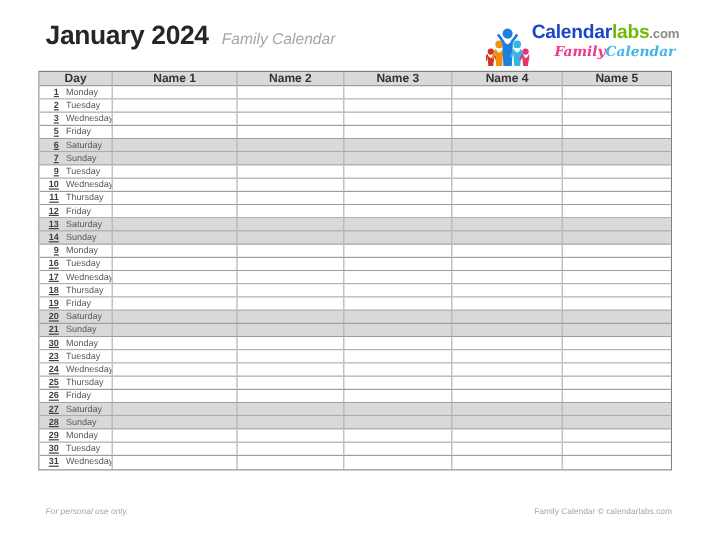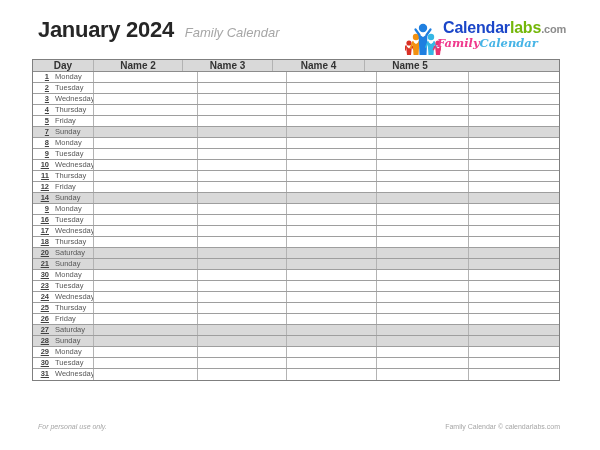--- a/index.html
+++ b/index.html
@@ -33,21 +33,21 @@
   .logo-text { display:flex; flex-direction:column; }
   .brand-line { font-size:16px; font-weight:bold; line-height:16px; letter-spacing:-0.2px; }
   .brand-calendar { color:#1b46c8; }
   .brand-labs { color:#74b709; }
   .brand-tld { font-size:11px; color:#8c8c8c; }
   .tagline-line {
     font-family:"DejaVu Serif", serif;
     font-style:italic; font-weight:bold;
     font-size:11.5px; line-height:13px; margin-left:-6px;
   }
-  .tagline-family { color:#f0388c; }
+  .tagline-family { color:#f0388c;margin-left:25px; }
   .tagline-calendar { color:#46b4e6; }
 
   
   .calendar-table {
     position:absolute; left:32px; top:59px; width:528px;
     border:1px solid #7f7f7f;
   }
   .thead-row { display:flex; height:12px; background:#d9d9d9; border-bottom:1px solid #8c8c8c; }
   .thead-row .cell {
     font-size:10px; font-weight:bold; color:#333333;
@@ -113,20 +113,21 @@
   </svg>
   <div class="logo-text">
     <div class="brand-line"><span class="brand-calendar">Calendar</span><span class="brand-labs">labs</span><span class="brand-tld">.com</span></div>
     <div class="tagline-line"><span class="tagline-family">Family</span><span class="tagline-calendar">Calendar</span></div>
   </div>
 </div>
 
 <div class="calendar-table">
   <div class="thead-row">
       <div class="cell col-0">Day</div>
+      <div class="cell col-1">Name 1</div>
       <div class="cell col-2">Name 2</div>
       <div class="cell col-3">Name 3</div>
       <div class="cell col-4">Name 4</div>
       <div class="cell col-5">Name 5</div>
     </div>
   <div>
       <div class="row">
         <div class="cell col-0 day-cell"><span class="date-num">1</span><span class="day-name">Monday</span></div>
         <div class="cell col-1"></div>
         <div class="cell col-2"></div>
@@ -144,52 +145,44 @@
       </div>
       <div class="row">
         <div class="cell col-0 day-cell"><span class="date-num">3</span><span class="day-name">Wednesday</span></div>
         <div class="cell col-1"></div>
         <div class="cell col-2"></div>
         <div class="cell col-3"></div>
         <div class="cell col-4"></div>
         <div class="cell col-5"></div>
       </div>
       <div class="row">
-        <div class="cell col-0 day-cell"><span class="date-num">4</span><span class="day-name">Thursday</span></div>
-        <div class="cell col-1"></div>
-        <div class="cell col-2"></div>
-        <div class="cell col-3"></div>
-        <div class="cell col-4"></div>
-        <div class="cell col-5"></div>
-      </div>
-      <div class="row">
         <div class="cell col-0 day-cell"><span class="date-num">5</span><span class="day-name">Friday</span></div>
         <div class="cell col-1"></div>
         <div class="cell col-2"></div>
         <div class="cell col-3"></div>
         <div class="cell col-4"></div>
         <div class="cell col-5"></div>
       </div>
       <div class="row weekend">
+        <div class="cell col-0 day-cell"><span class="date-num">6</span><span class="day-name">Saturday</span></div>
+        <div class="cell col-1"></div>
+        <div class="cell col-2"></div>
+        <div class="cell col-3"></div>
+        <div class="cell col-4"></div>
+        <div class="cell col-5"></div>
+      </div>
+      <div class="row weekend">
         <div class="cell col-0 day-cell"><span class="date-num">7</span><span class="day-name">Sunday</span></div>
         <div class="cell col-1"></div>
         <div class="cell col-2"></div>
         <div class="cell col-3"></div>
         <div class="cell col-4"></div>
         <div class="cell col-5"></div>
       </div>
       <div class="row">
-        <div class="cell col-0 day-cell"><span class="date-num">8</span><span class="day-name">Monday</span></div>
-        <div class="cell col-1"></div>
-        <div class="cell col-2"></div>
-        <div class="cell col-3"></div>
-        <div class="cell col-4"></div>
-        <div class="cell col-5"></div>
-      </div>
-      <div class="row">
         <div class="cell col-0 day-cell"><span class="date-num">9</span><span class="day-name">Tuesday</span></div>
         <div class="cell col-1"></div>
         <div class="cell col-2"></div>
         <div class="cell col-3"></div>
         <div class="cell col-4"></div>
         <div class="cell col-5"></div>
       </div>
       <div class="row">
         <div class="cell col-0 day-cell"><span class="date-num">10</span><span class="day-name">Wednesday</span></div>
         <div class="cell col-1"></div>
@@ -208,20 +201,28 @@
       </div>
       <div class="row">
         <div class="cell col-0 day-cell"><span class="date-num">12</span><span class="day-name">Friday</span></div>
         <div class="cell col-1"></div>
         <div class="cell col-2"></div>
         <div class="cell col-3"></div>
         <div class="cell col-4"></div>
         <div class="cell col-5"></div>
       </div>
       <div class="row weekend">
+        <div class="cell col-0 day-cell"><span class="date-num">13</span><span class="day-name">Saturday</span></div>
+        <div class="cell col-1"></div>
+        <div class="cell col-2"></div>
+        <div class="cell col-3"></div>
+        <div class="cell col-4"></div>
+        <div class="cell col-5"></div>
+      </div>
+      <div class="row weekend">
         <div class="cell col-0 day-cell"><span class="date-num">14</span><span class="day-name">Sunday</span></div>
         <div class="cell col-1"></div>
         <div class="cell col-2"></div>
         <div class="cell col-3"></div>
         <div class="cell col-4"></div>
         <div class="cell col-5"></div>
       </div>
       <div class="row">
         <div class="cell col-0 day-cell"><span class="date-num">9</span><span class="day-name">Monday</span></div>
         <div class="cell col-1"></div>
@@ -241,20 +242,28 @@
       <div class="row">
         <div class="cell col-0 day-cell"><span class="date-num">17</span><span class="day-name">Wednesday</span></div>
         <div class="cell col-1"></div>
         <div class="cell col-2"></div>
         <div class="cell col-3"></div>
         <div class="cell col-4"></div>
         <div class="cell col-5"></div>
       </div>
       <div class="row">
         <div class="cell col-0 day-cell"><span class="date-num">18</span><span class="day-name">Thursday</span></div>
+        <div class="cell col-1"></div>
+        <div class="cell col-2"></div>
+        <div class="cell col-3"></div>
+        <div class="cell col-4"></div>
+        <div class="cell col-5"></div>
+      </div>
+      <div class="row">
+        <div class="cell col-0 day-cell"><span class="date-num">19</span><span class="day-name">Friday</span></div>
         <div class="cell col-1"></div>
         <div class="cell col-2"></div>
         <div class="cell col-3"></div>
         <div class="cell col-4"></div>
         <div class="cell col-5"></div>
       </div>
       <div class="row weekend">
         <div class="cell col-0 day-cell"><span class="date-num">20</span><span class="day-name">Saturday</span></div>
         <div class="cell col-1"></div>
         <div class="cell col-2"></div>

